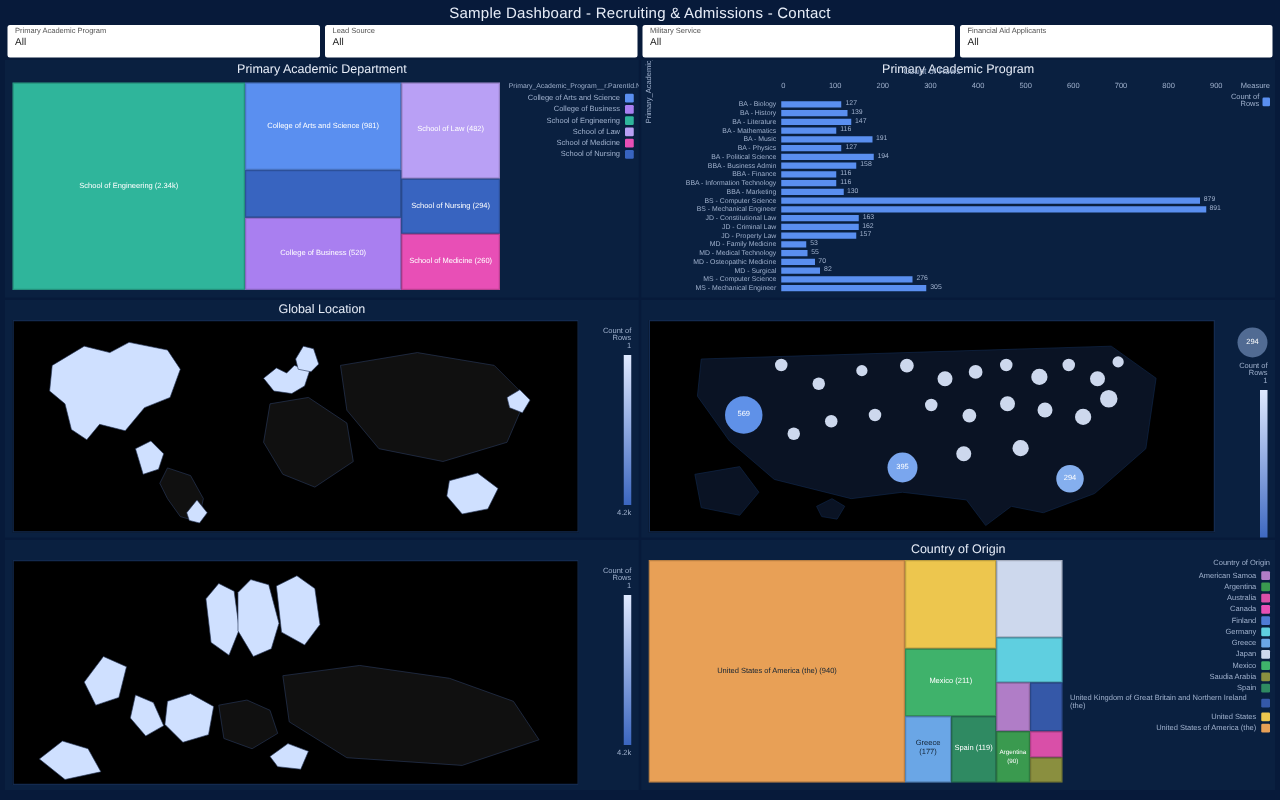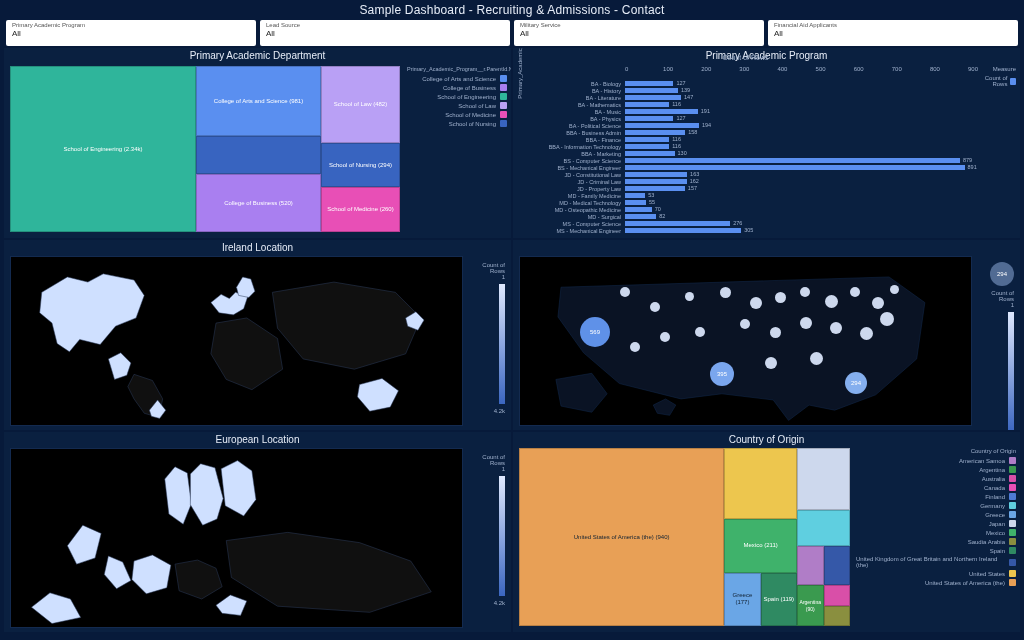--- a/index.html
+++ b/index.html
@@ -316,21 +316,21 @@
     <div class="blegend">
       <div>Measure</div>
       <div class="lg" style="display:flex;justify-content:flex-end;align-items:center;gap:3px;margin-top:3px">
           <span>Count of Rows</span>
           <span class="sw" style="background:var(--blue)"></span>
         </div>
     </div>
   </div>
 
   <div class="cell">
-    <div class="ctitle">Ireland Location</div>
+    <div class="ctitle">Global Location</div>
     <div class="mapbox">
       <svg viewBox="0 0 440 155">
         <path class="landlit" d="M30 30 l25 -15 20 5 15 -8 30 6 10 15 -8 22 -20 8 -15 18 -20 -5 -10 12 -12 -8 -5 -20 -12 -10z"></path>
         <path class="landlit" d="M95 95 l12 -6 10 10 -4 12 -12 4z"></path>
         <path class="land" d="M120 110 l18 6 10 18 -4 18 -14 -4 -10 -14 -6 -12z"></path>
         <path class="landlit" d="M135 145 l8 -10 8 10 -6 8 -8 -2z"></path>
         <path class="landlit" d="M195 40 l10 -8 8 4 6 -6 12 4 -4 12 -10 6 -14 -2z"></path>
         <path class="landlit" d="M220 25 l6 -10 8 2 4 12 -6 6 -10 -2z"></path>
         <path class="land" d="M200 60 l30 -5 30 20 5 30 -30 20 -25 -10 -15 -25z"></path>
         <path class="land" d="M255 30 l60 -10 60 10 25 25 -15 35 -50 15 -50 -10 -25 -30z"></path>
@@ -385,21 +385,20 @@
           <span>294</span>
         </div>
       <div>Count of Rows</div>
       <div>1</div>
       <div class="vbar"></div>
 
     </div>
   </div>
 
   <div class="cell">
-    <div class="ctitle">European Location</div>
     <div class="mapbox">
       <svg viewBox="0 0 440 165">
         <path class="landlit" d="M55 90 l15 -20 18 8 -6 24 -18 6z"></path>
         <path class="landlit" d="M20 150 l18 -14 20 6 10 18 -28 6z"></path>
         <path class="landlit" d="M95 100 l14 6 8 18 -14 8 -12 -14z"></path>
         <path class="landlit" d="M120 105 l18 -6 18 10 -4 22 -20 6 -14 -14z"></path>
         <path class="land" d="M160 108 l22 -4 18 8 6 18 -20 12 -22 -8z"></path>
         <path class="landlit" d="M150 25 l10 -12 12 6 4 30 -8 20 -14 -10z"></path>
         <path class="landlit" d="M175 20 l10 -10 14 4 8 30 -6 20 -14 6 -12 -20z"></path>
         <path class="landlit" d="M205 15 l16 -8 14 10 4 28 -12 16 -18 -10z"></path>

